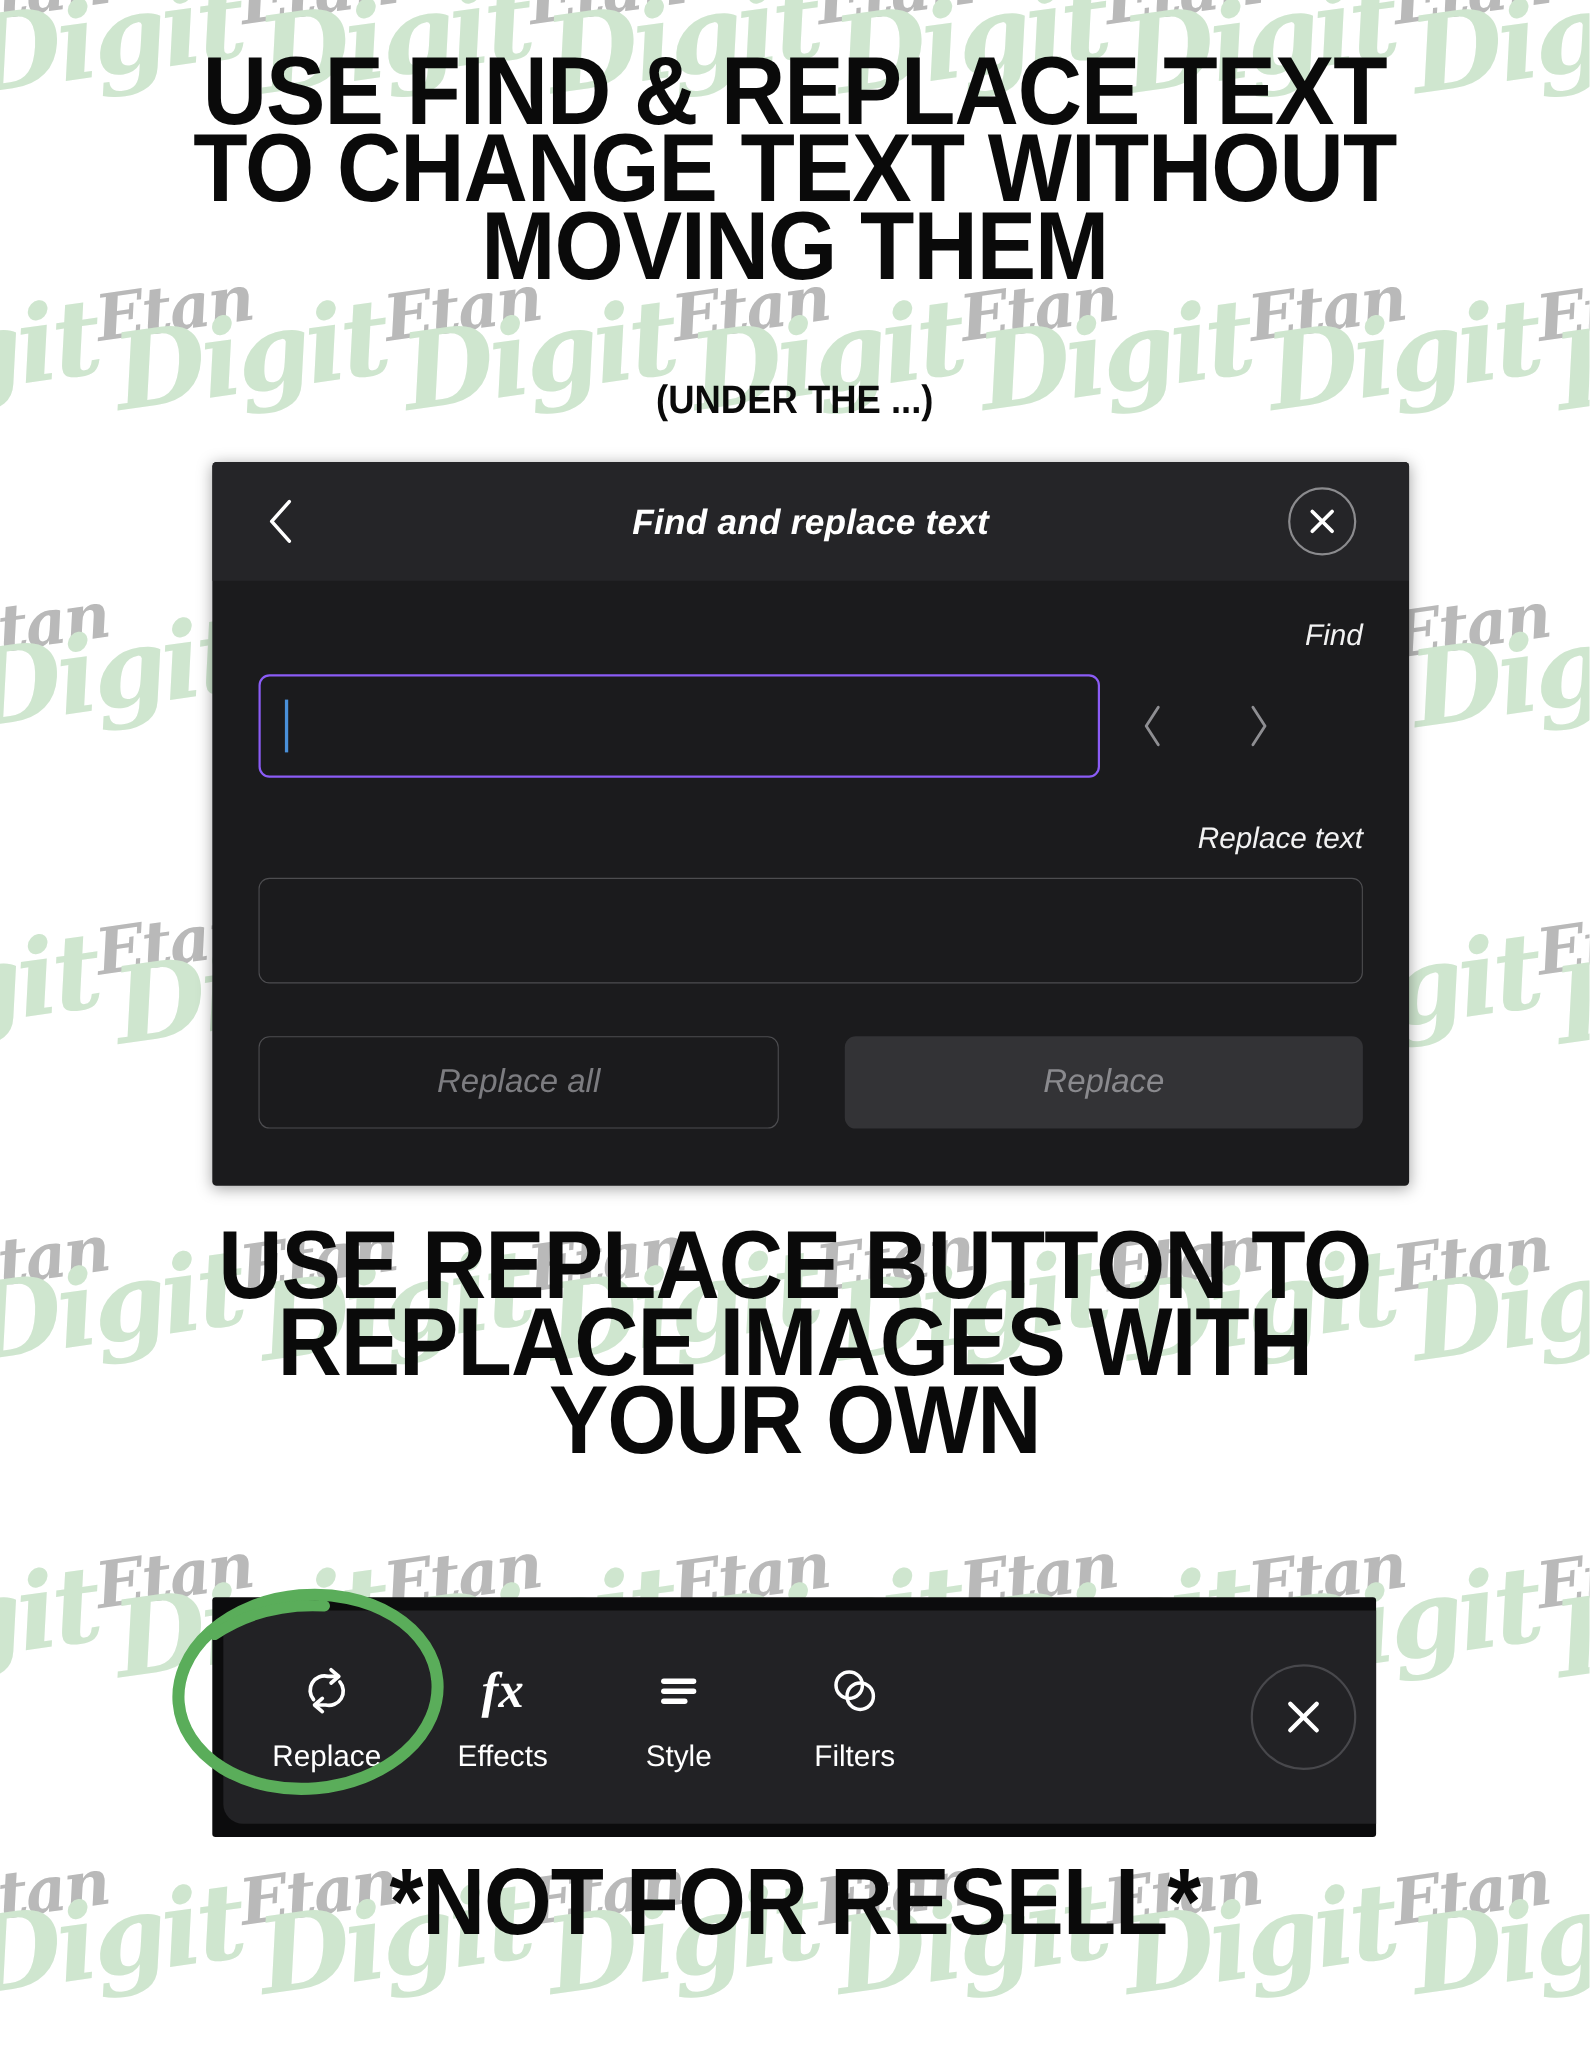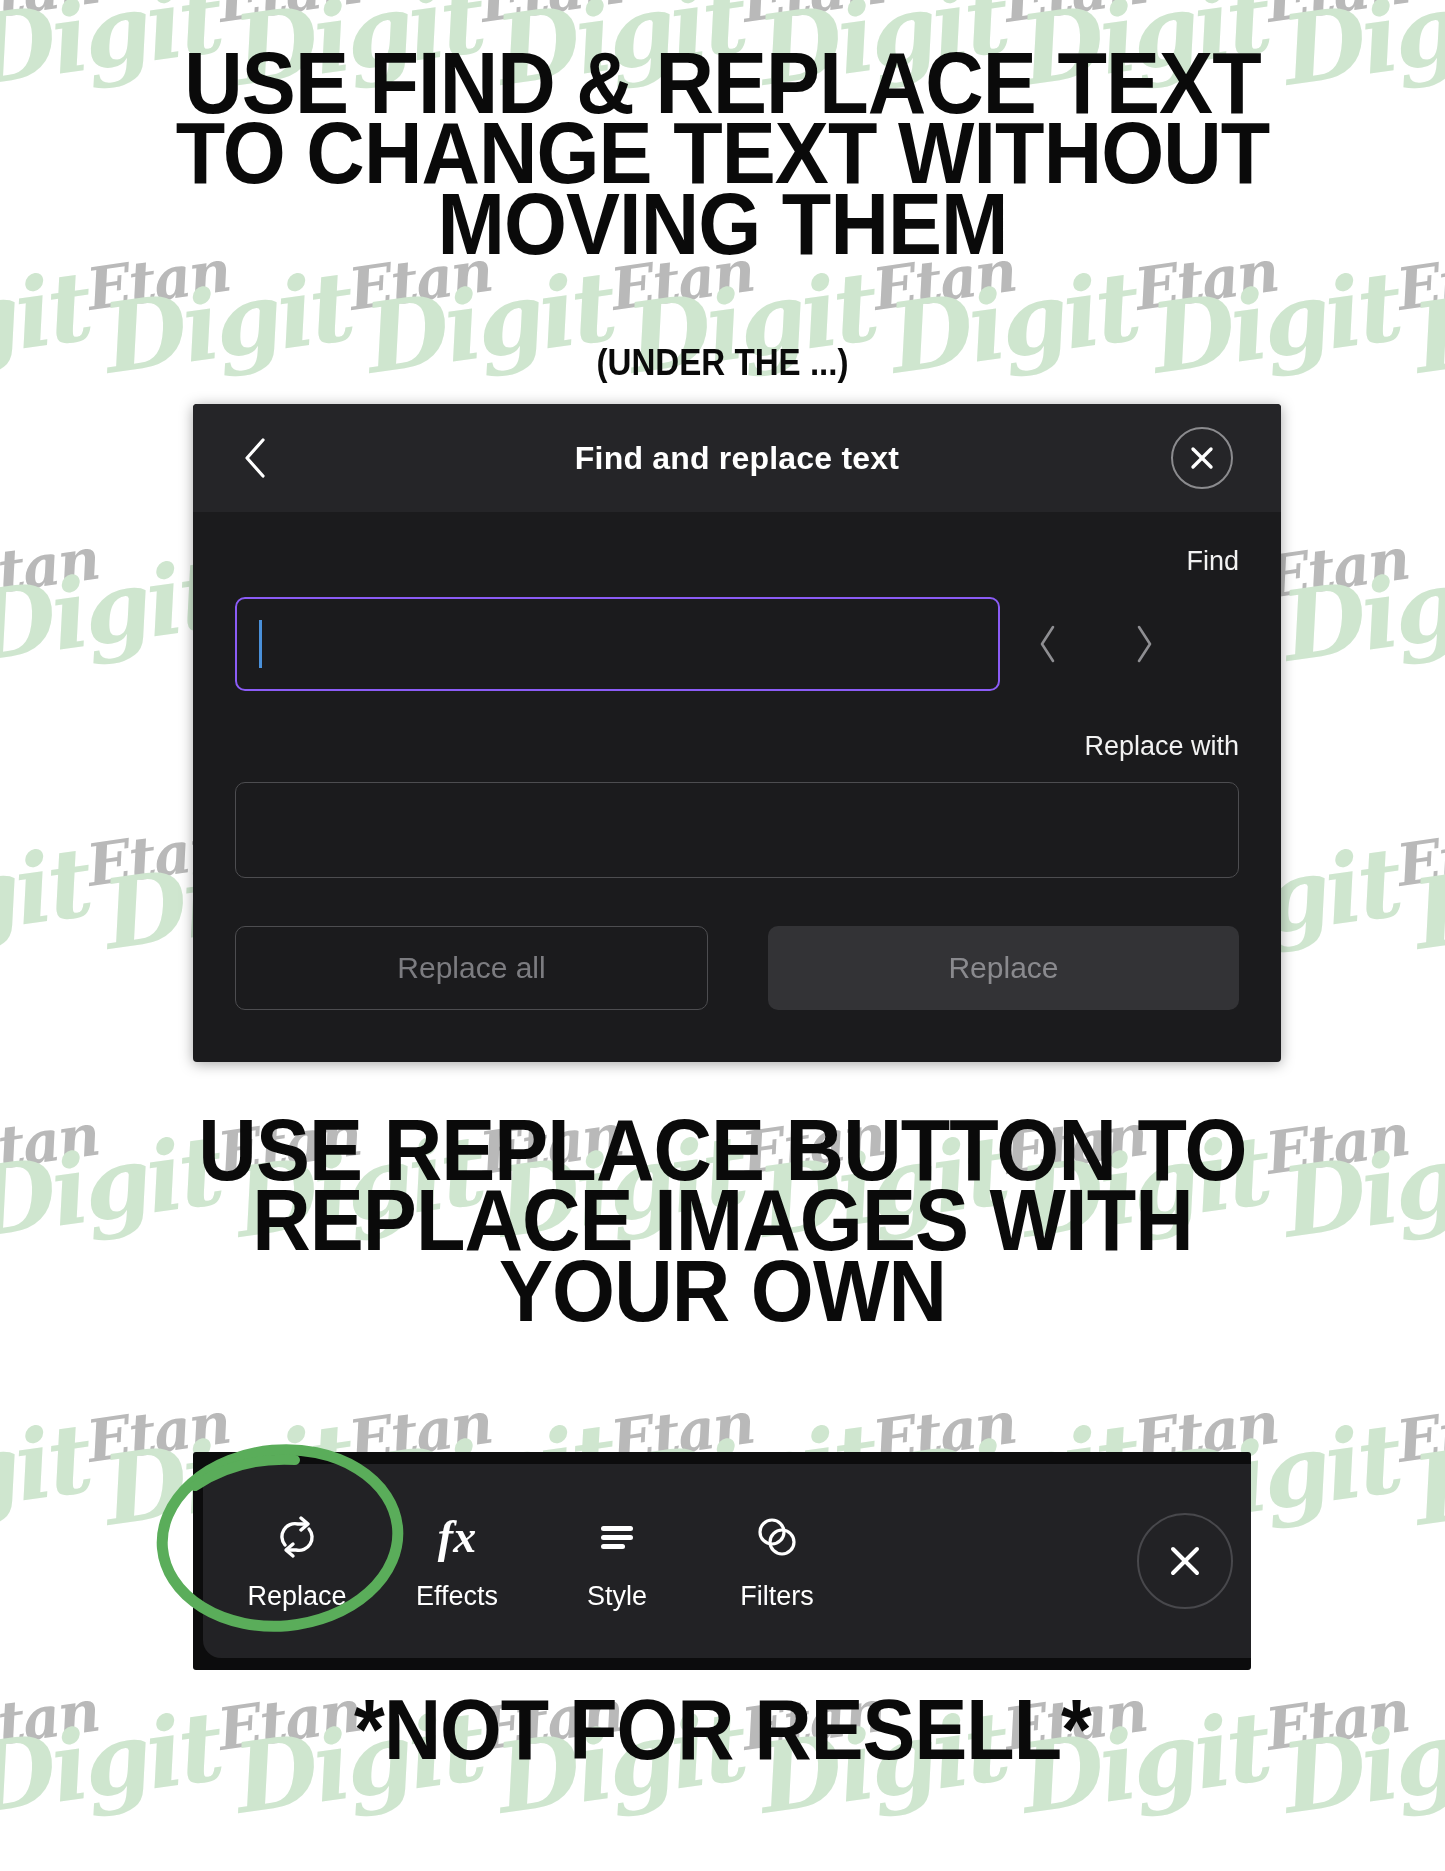--- a/index.html
+++ b/index.html
@@ -74,27 +74,28 @@
     line-height: 1;
     letter-spacing: 0px;
   }
   #headline-mid { top: 1115px; font-size: 88px; }
   #headline-bottom { top: 1695px; font-size: 86px; }
 
   
   #find-replace-dialog {
     position: absolute;
     left: 193px;
-    top: 404px;
+    top: 420px;
     width: 1088px;
     z-index: 5;
     background: #1b1b1d;
     border-radius: 4px;
     overflow: hidden;
     box-shadow: 0 2px 14px rgba(0,0,0,0.35);
+    font-style: italic;
   }
   .dialog-header {
     position: relative;
     height: 108px;
     background: #252528;
     display: flex;
     align-items: center;
     justify-content: center;
   }
   .dialog-title {
@@ -517,21 +518,21 @@
           <polyline points="16,3 5,20 16,37" fill="none" stroke="#8e8e92" stroke-width="2.6" stroke-linecap="round" stroke-linejoin="round"></polyline>
         </svg>
       </div>
       <div class="nav-btn">
         <svg width="22" height="40" viewBox="0 0 22 40">
           <polyline points="6,3 17,20 6,37" fill="none" stroke="#8e8e92" stroke-width="2.6" stroke-linecap="round" stroke-linejoin="round"></polyline>
         </svg>
       </div>
     </div>
 
-    <div class="field-label label-replace-with">Replace with</div>
+    <div class="field-label label-replace-with">Replace text</div>
     <div class="replace-input">
       <span></span>
     </div>
 
     <div class="button-row">
       <div class="btn btn-outline">Replace all</div>
       <div class="btn btn-filled">Replace</div>
     </div>
 
   </div>

